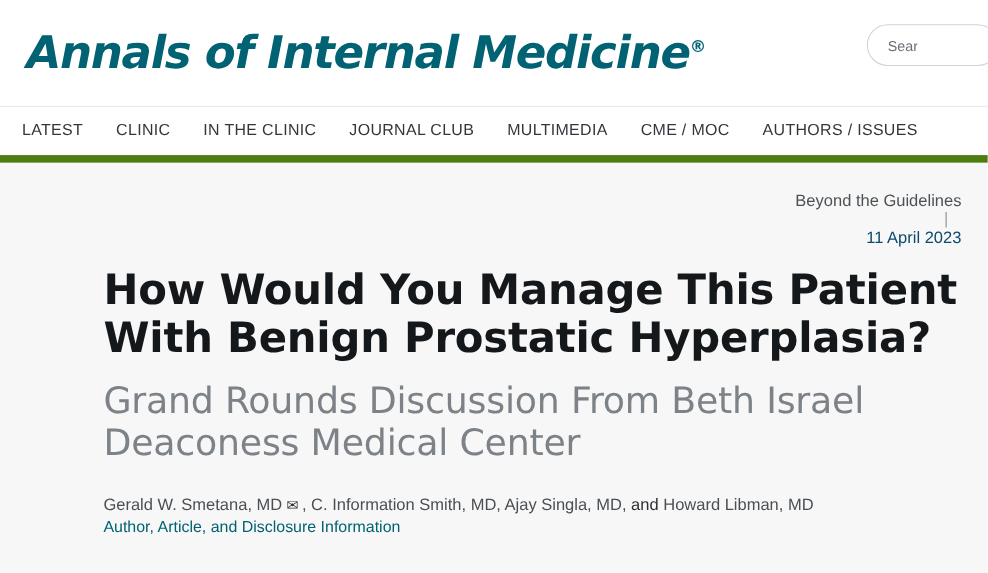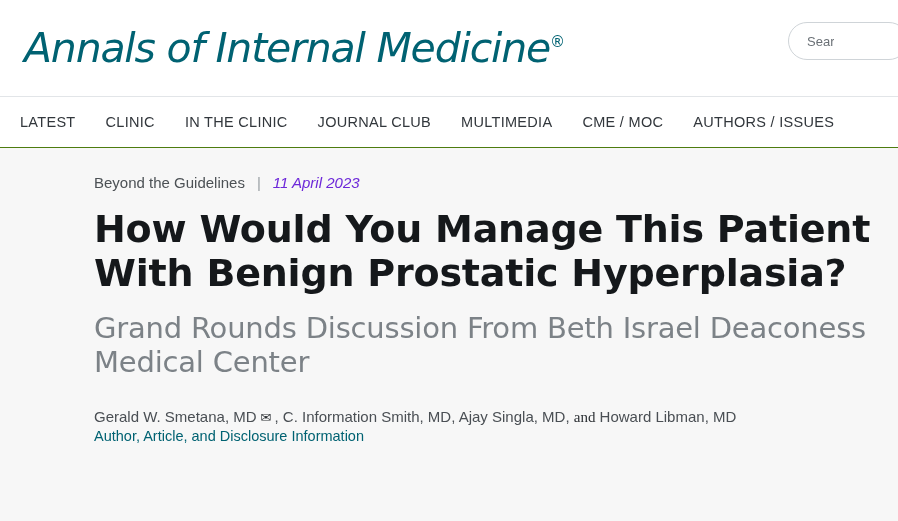--- a/index.html
+++ b/index.html
@@ -25,21 +25,21 @@
     position: relative;
     height: 96px;
     background: #ffffff;
     display: flex;
     align-items: center;
     padding: 0 24px;
     box-sizing: border-box;
   }
   .journal-title {
     font-family: "DejaVu Sans", sans-serif;
-    font-weight: normal;
+    font-weight: bold;
     font-style: italic;
     font-size: 41px;
     letter-spacing: -1.2px;
     color: #006272;
     white-space: nowrap;
     line-height: 1;
     position: relative;
   }
   .journal-title .reg {
     font-size: 15px;
@@ -66,21 +66,21 @@
     font-size: 13px;
     color: #6a7076;
     white-space: nowrap;
     overflow: hidden;
   }
 
   
   .navbar {
     height: 52px;
     border-top: 1px solid #e2e5e8;
-    border-bottom: 1px solid #4d7c0f;
+    border-bottom: 7px solid #4d7c0f;
     background: #ffffff;
     display: flex;
     align-items: center;
     padding: 0 20px;
     box-sizing: border-box;
   }
   .nav-item {
     font-size: 14.5px;
     letter-spacing: 0.3px;
     color: #32373c;
@@ -96,60 +96,61 @@
     height: 373px;
     box-sizing: border-box;
     padding: 26px 24px 0 94px;
   }
   .kicker {
     font-size: 15px;
     color: #4c5155;
     margin-bottom: 16px;
     display: flex;
     align-items: flex-end;
+    flex-direction: column;
   }
   .kicker .sep {
     margin: 0 12px;
     color: #9aa0a5;
   }
-  .kicker .date { color: #6d28d9; font-style: italic; }
+  .kicker .date { color: #0c4a6e; }
 
   h1.title {
     margin: 0;
     font-family: "DejaVu Sans", sans-serif;
     font-weight: bold;
     font-size: 38px;
     line-height: 1.16;
     color: #15181b;
     letter-spacing: -0.2px;
     max-width: 790px;
   }
   h2.subtitle {
     margin: 16px 0 0 0;
     font-family: "DejaVu Sans", sans-serif;
     font-weight: normal;
-    font-size: 29px;
+    font-size: 33px;
     line-height: 1.18;
     color: #7c8287;
     letter-spacing: -0.2px;
     max-width: 790px;
   }
   .authors {
     margin-top: 26px;
     font-size: 15px;
     color: #4a4f54;
     line-height: 1.5;
   }
   .authors .envelope {
     color: #2b2f33;
     font-size: 13px;
     margin: 0 3px 0 4px;
   }
   .authors .and {
-    font-family: Liberation Serif, serif;
+    font-family: Liberation Sans, sans-serif;
     color: #2b2f33;
   }
   .disclosure {
     font-size: 14.5px;
     color: #006272;
     cursor: pointer;
   }
 </style>
 </head>
 <body>

